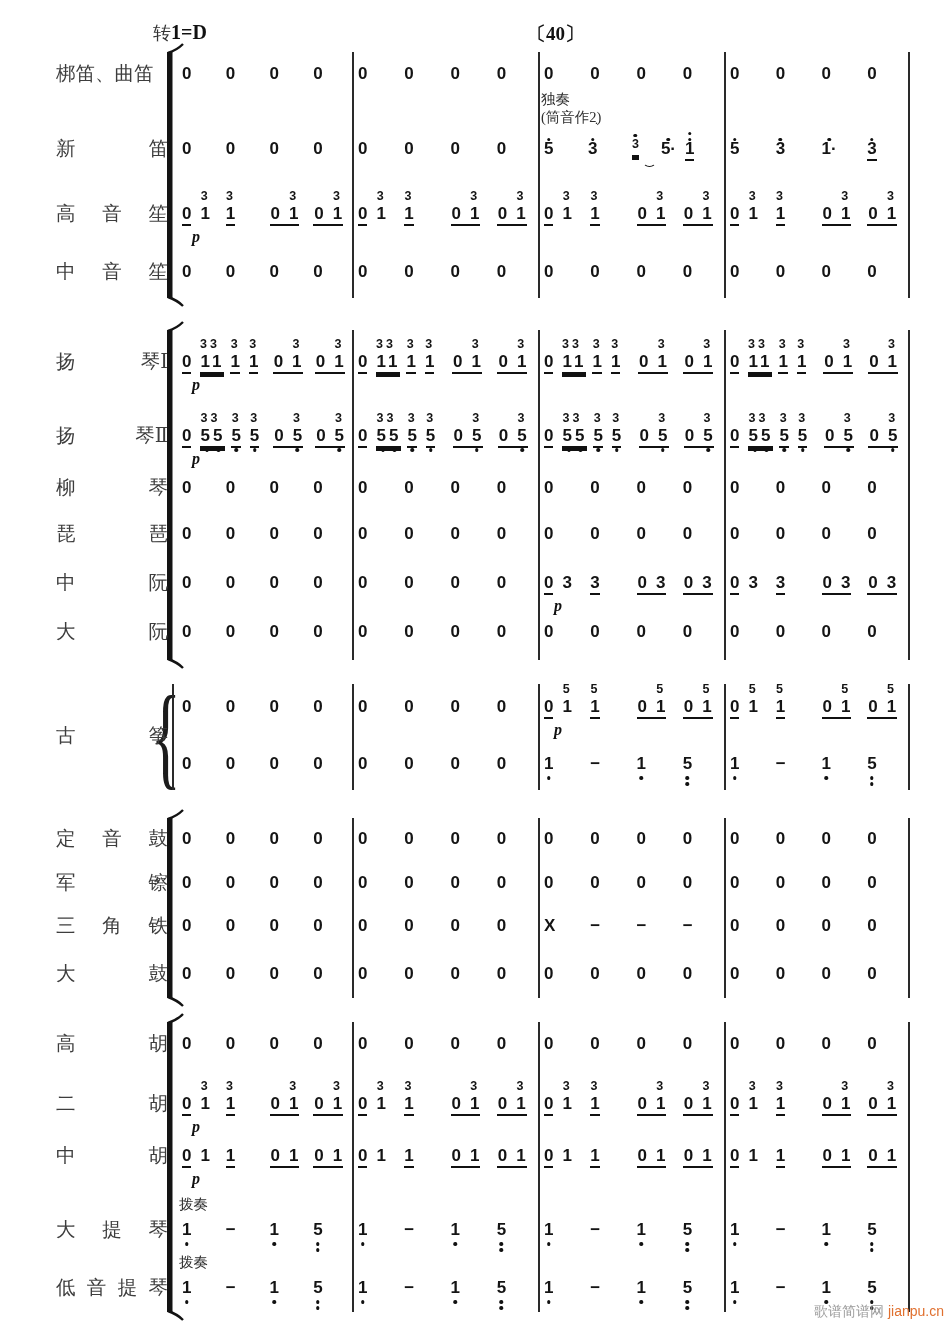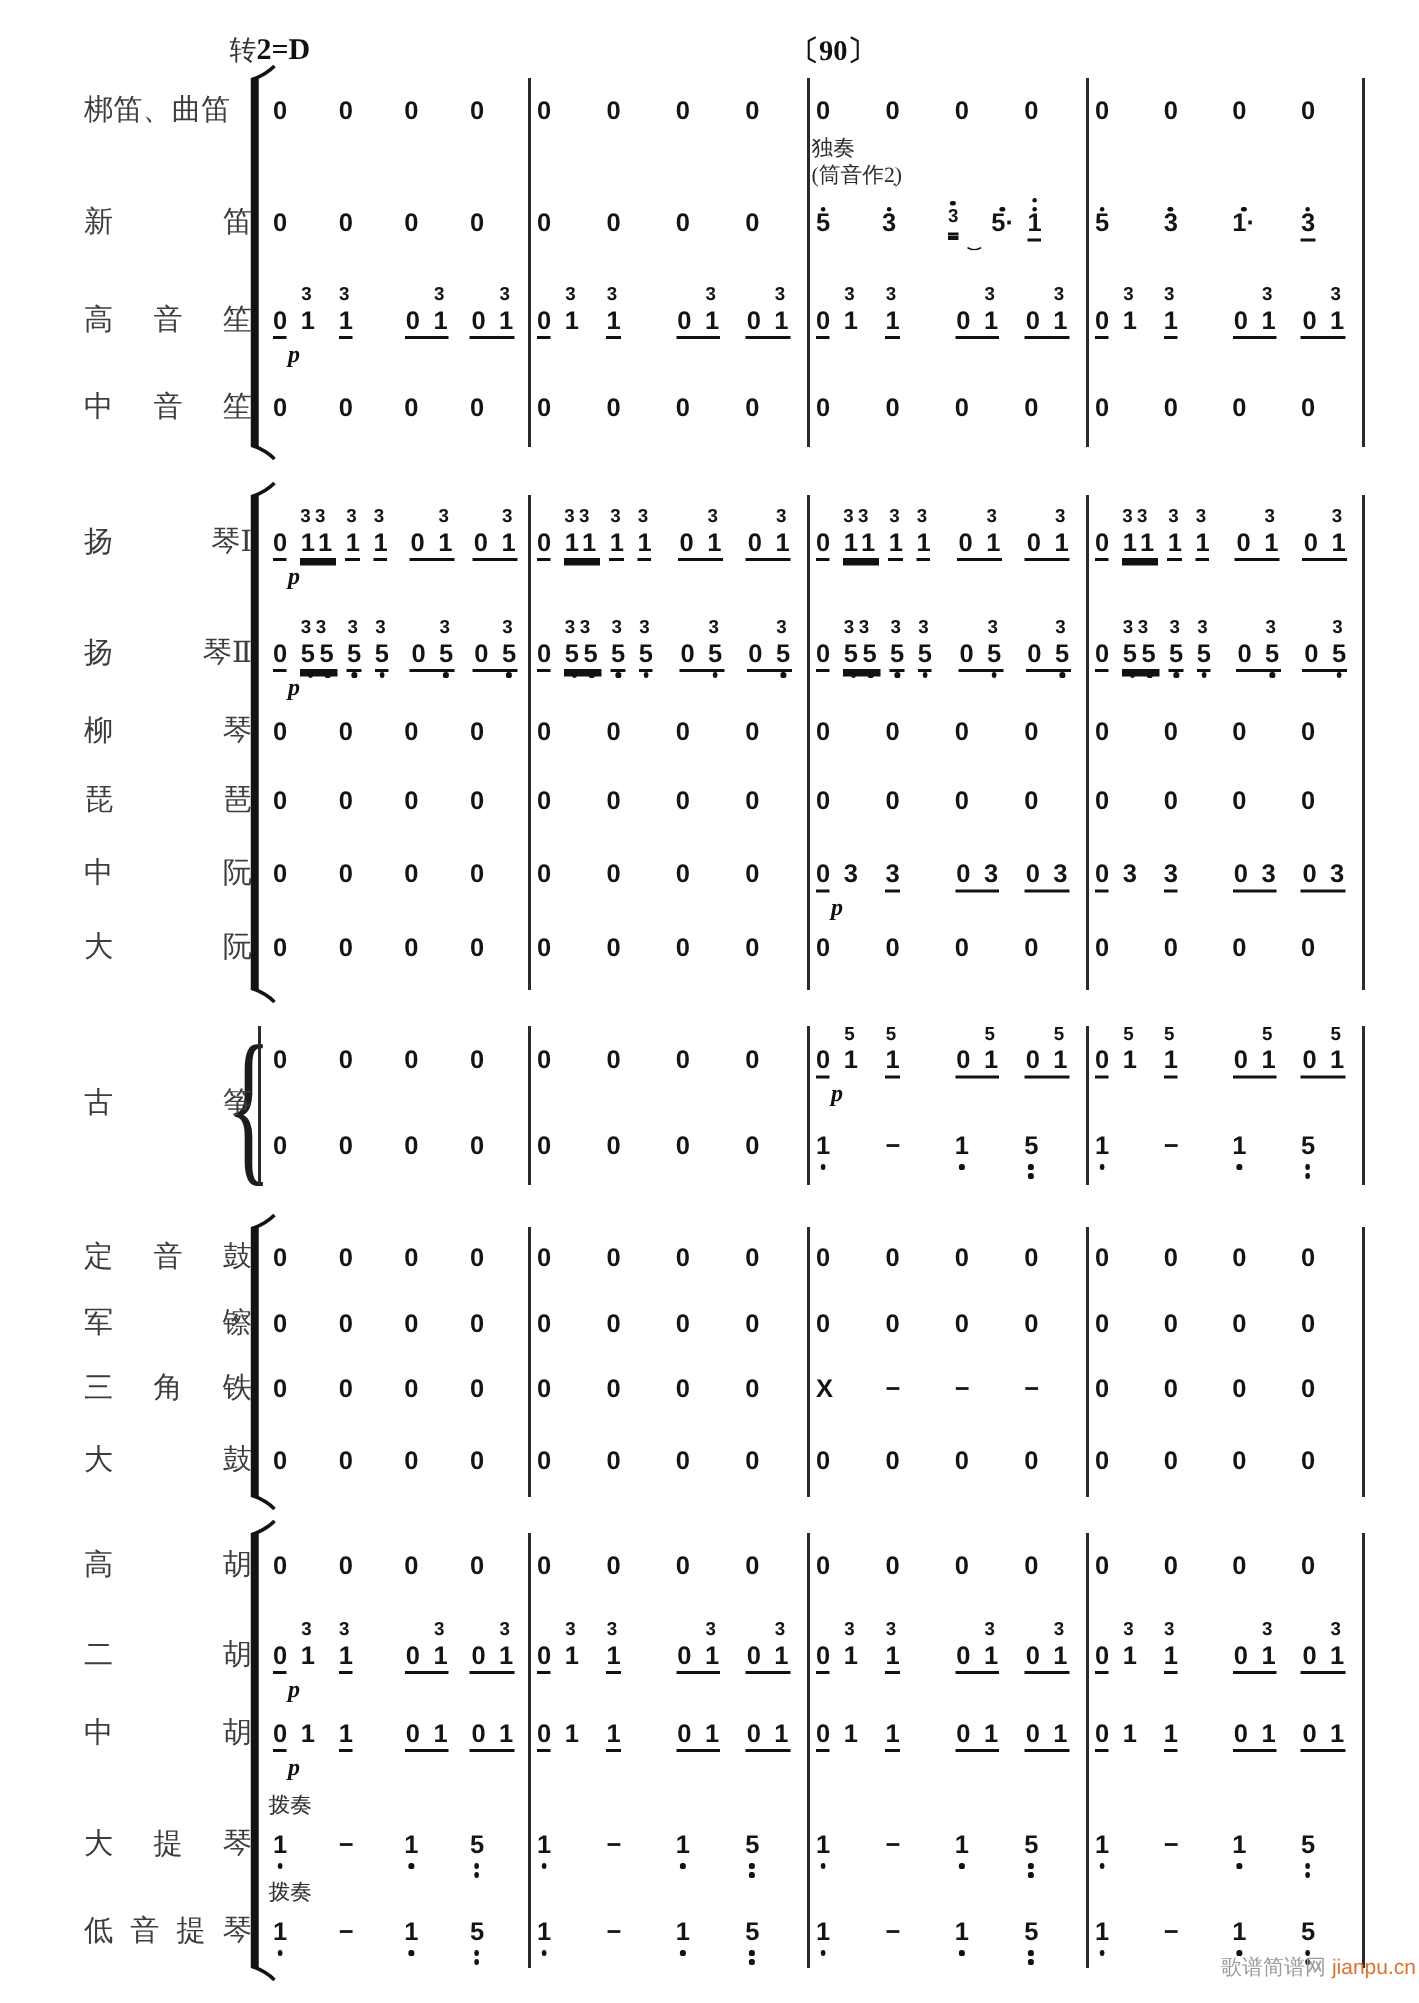--- a/index.html
+++ b/index.html
@@ -47,22 +47,22 @@
          color:#1c1c1c;transform-origin:center;}
   
   #watermark{position:absolute;right:2px;top:1303px;font-size:14px;white-space:nowrap;}
   #watermark .site{color:#9b9b9b;font-family:"Liberation Serif","DejaVu Serif",serif;}
   #watermark .url{color:#e0702f;font-family:"Liberation Sans","DejaVu Sans",sans-serif;}
 </style>
 </head>
 <body>
 
 <div id="page">
-  <div id="key-sig"><span class="zh">转</span><span class="val">2=D</span></div>
-  <div id="rehearsal">〔90〕</div>
+  <div id="key-sig"><span class="zh">转</span><span class="val">1=D</span></div>
+  <div id="rehearsal">〔40〕</div>
 
   <div id="score">
       <svg width="18" height="264" class="bracket" style="top: 43px;">
         <rect x="0" y="9" width="5.5" height="246" fill="#131313"></rect>
         <path d="M1,10 C7,8 12,5 16,1" stroke="#131313" stroke-width="2.4" fill="none"></path>
         <path d="M1,254 C7,256 12,259 16,263" stroke="#131313" stroke-width="2.4" fill="none"></path>
       </svg>
       <div class="barline" style="left: 352px; top: 52px; height: 246px;"></div>
       <div class="barline" style="left: 538px; top: 52px; height: 246px;"></div>
       <div class="barline" style="left: 724px; top: 52px; height: 246px;"></div>

